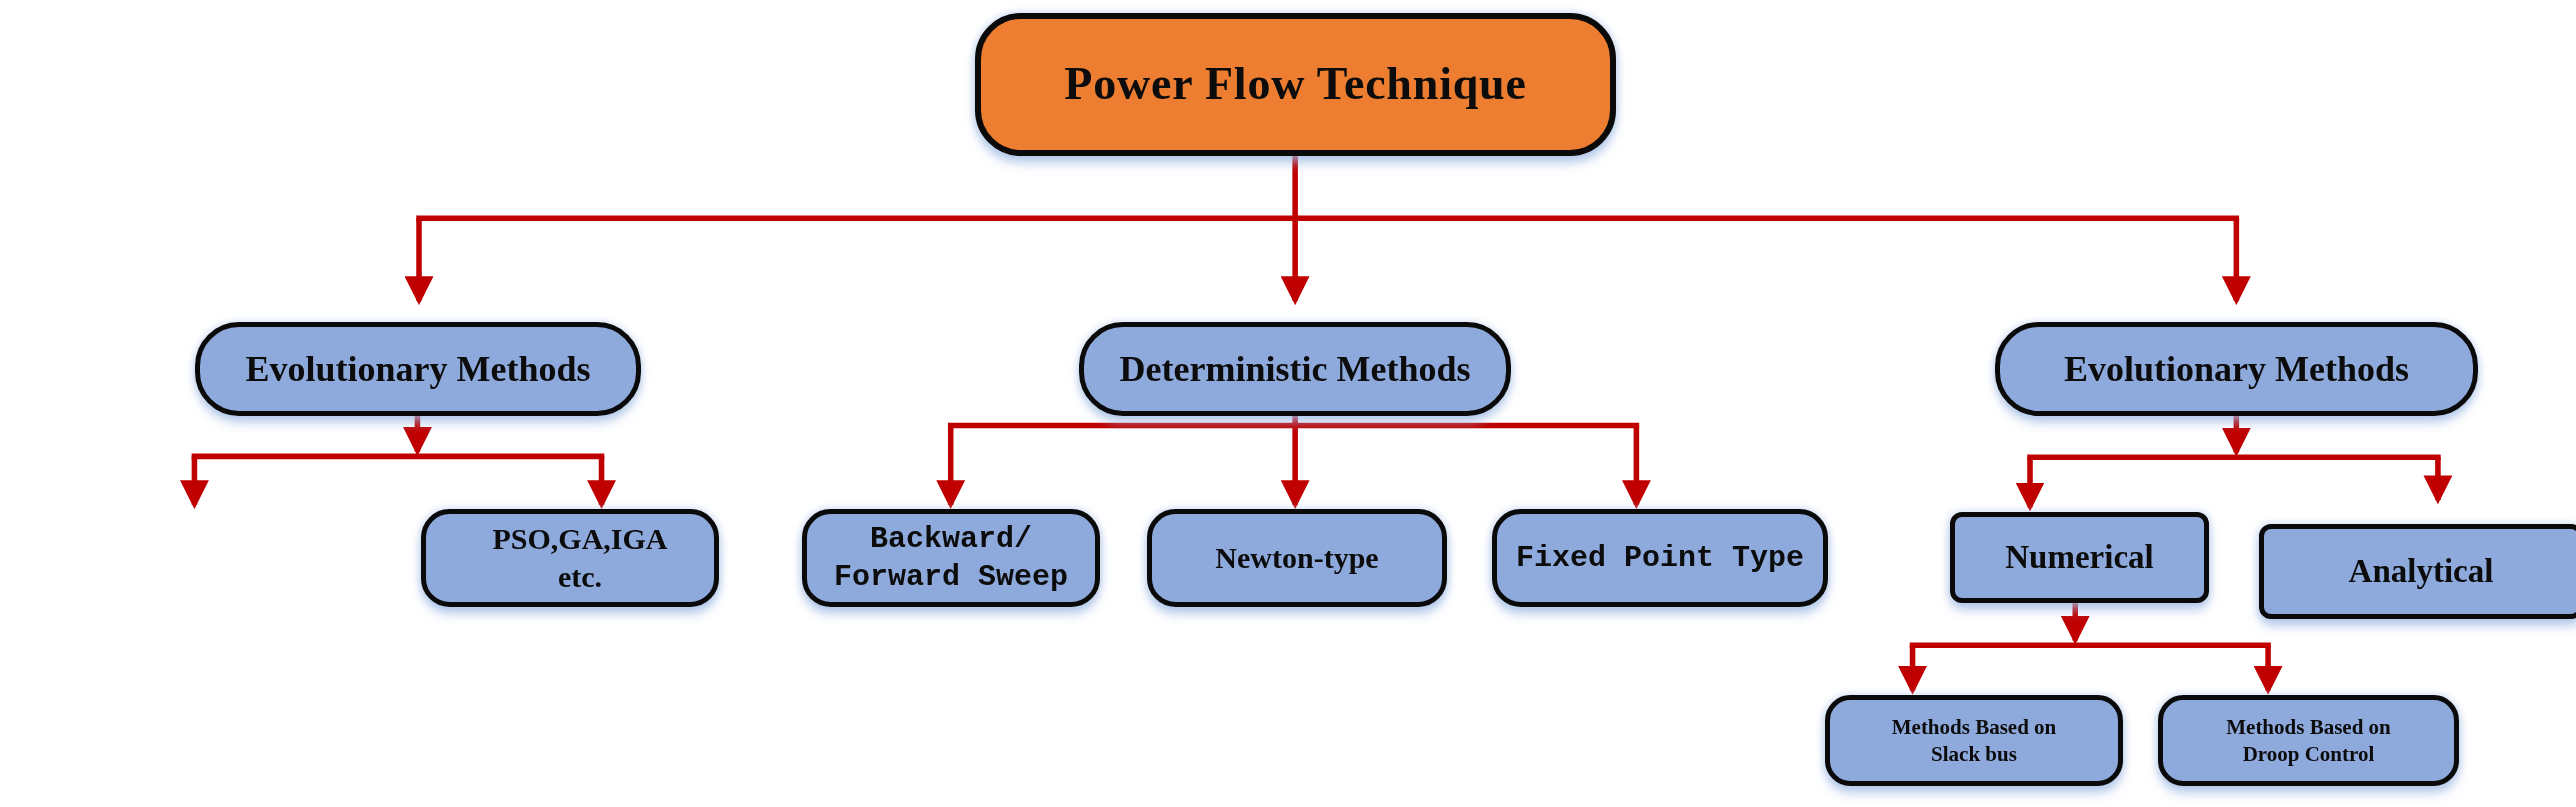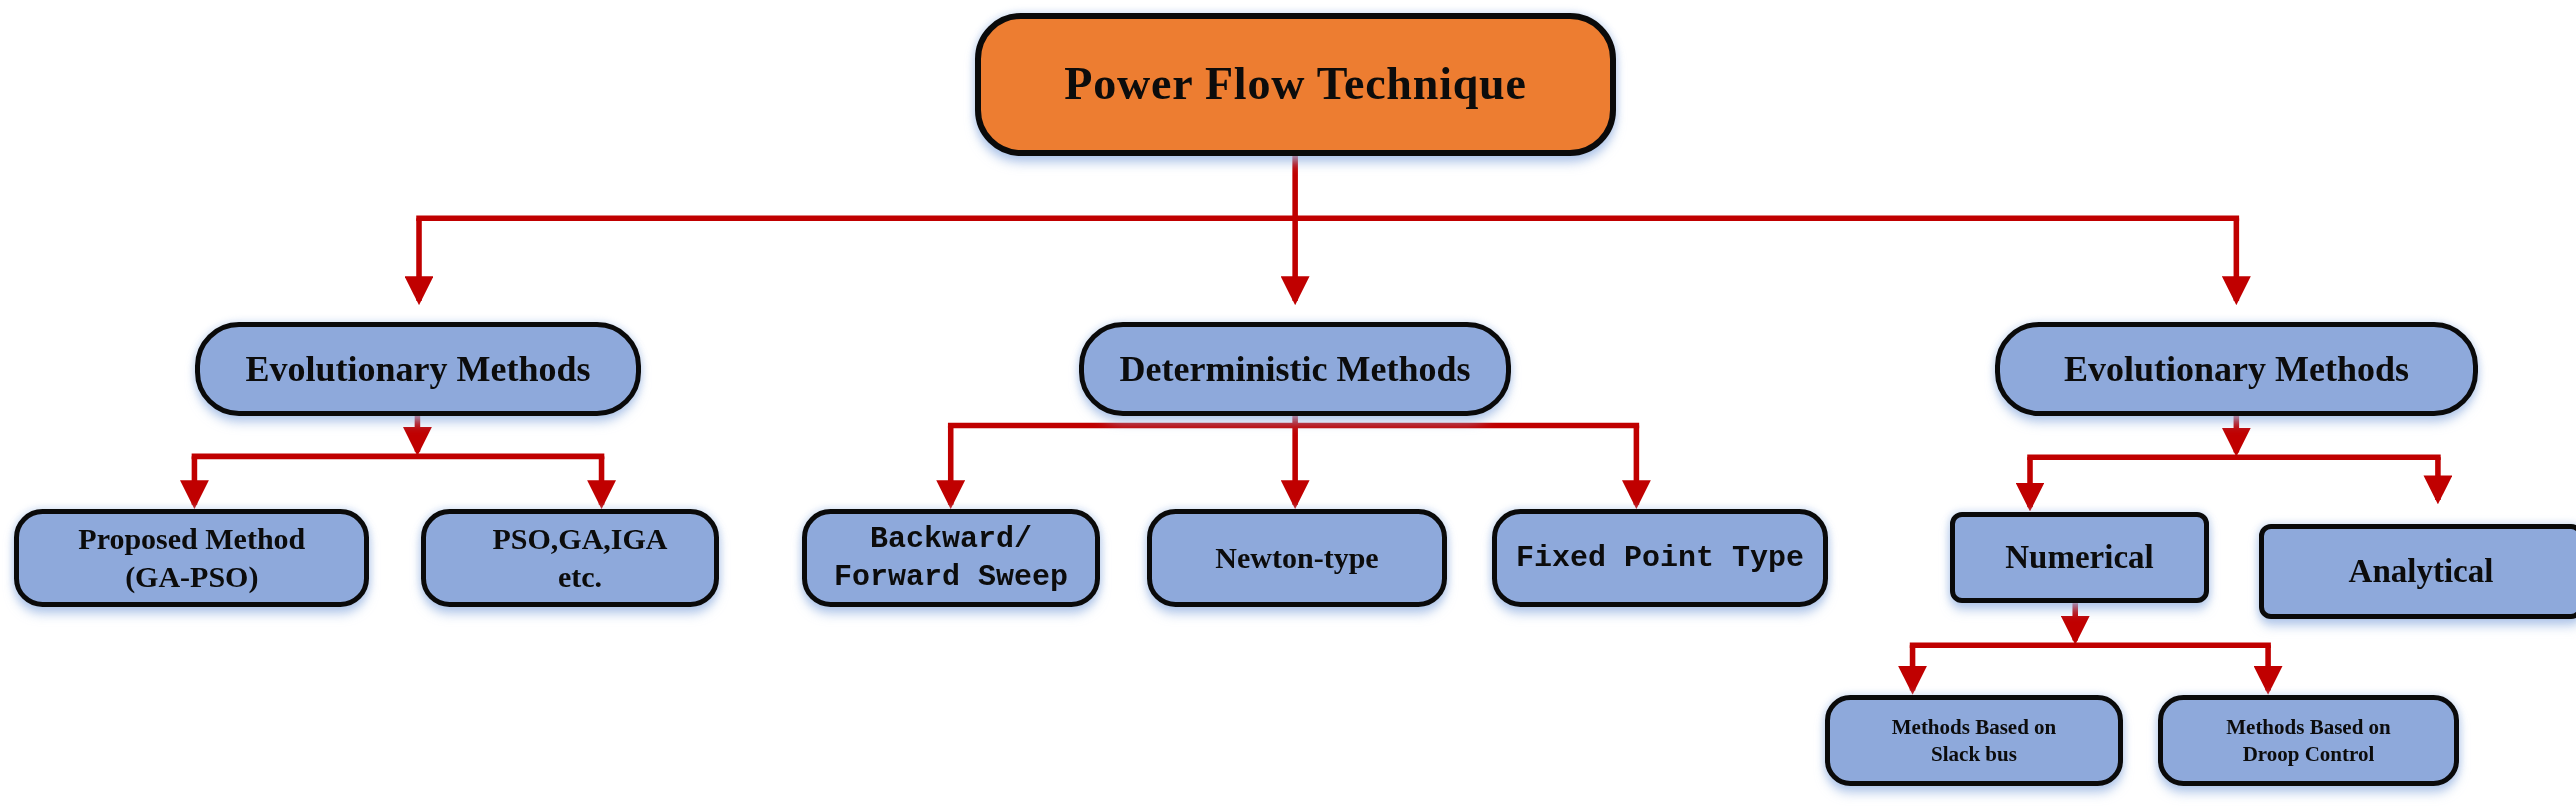--- a/index.html
+++ b/index.html
@@ -115,22 +115,20 @@
   </svg>
 
   <div class="node root" style="left:975px;top:12.7px;width:641px;height:143px;">Power Flow Technique</div>
 
   <div class="node lvl2" style="left:195px;top:306px;width:446px;height:94px;">Evolutionary Methods</div>
 
   <div class="node lvl2" style="left:1079px;top:306px;width:432px;height:94px;">Deterministic Methods</div>
 
   <div class="node lvl2" style="left:1995px;top:306px;width:483px;height:94px;">Evolutionary Methods</div>
 
-  <div class="node lvl3" style="left:14.3px;top:509px;width:355px;height:98px;">Proposed Method
-(GA-PSO)</div>
 
   <div class="node lvl3" style="left:421px;top:509px;width:298px;height:98px;padding-left:20px;">PSO,GA,IGA
 etc.</div>
 
   <div class="node lvl3" style="left:802px;top:509px;width:298px;height:98px;font-family:Liberation Mono, monospace;">Backward/
 Forward Sweep</div>
 
   <div class="node lvl3" style="left:1147px;top:509px;width:300px;height:98px;">Newton-type</div>
 
   <div class="node lvl3" style="left:1492px;top:509px;width:336px;height:98px;font-family:Liberation Mono, monospace;">Fixed Point Type</div>

